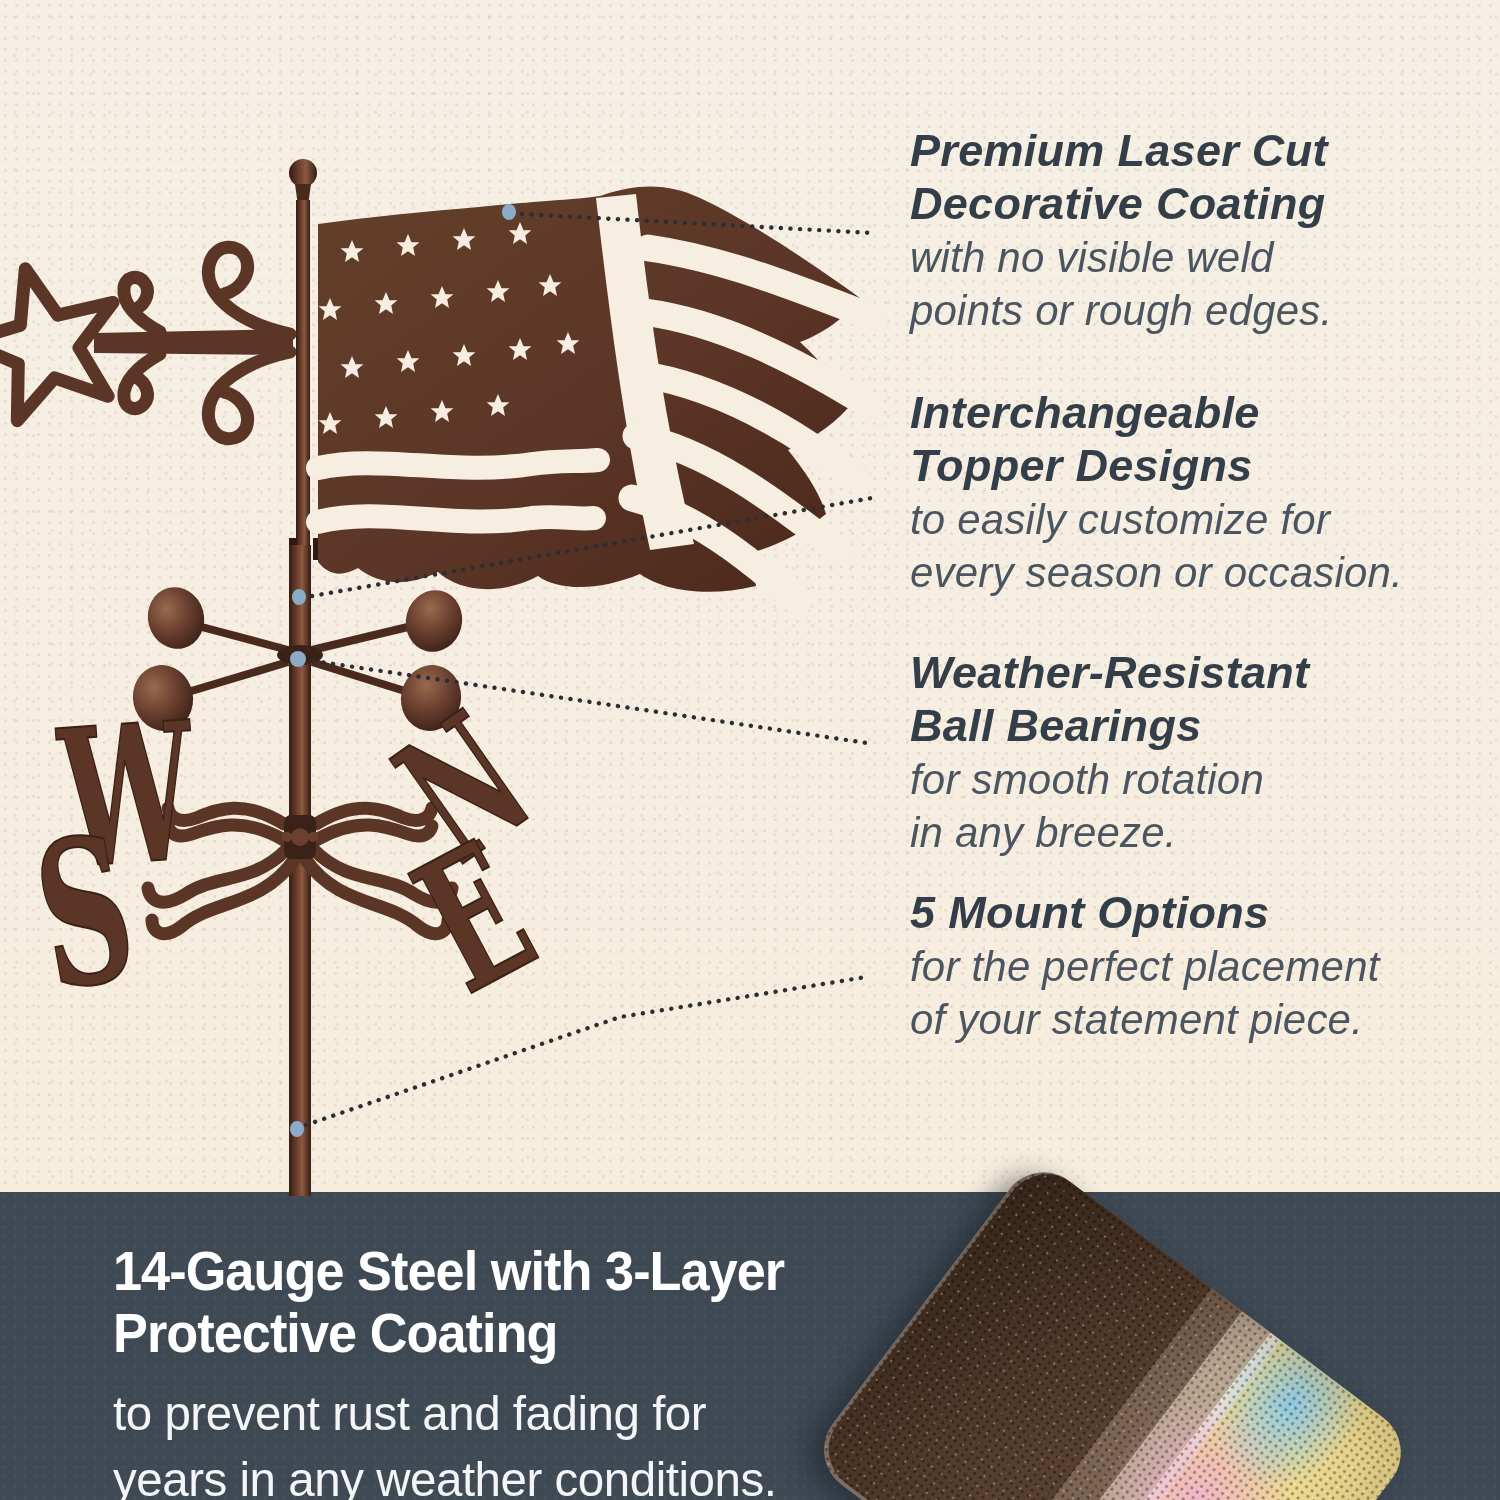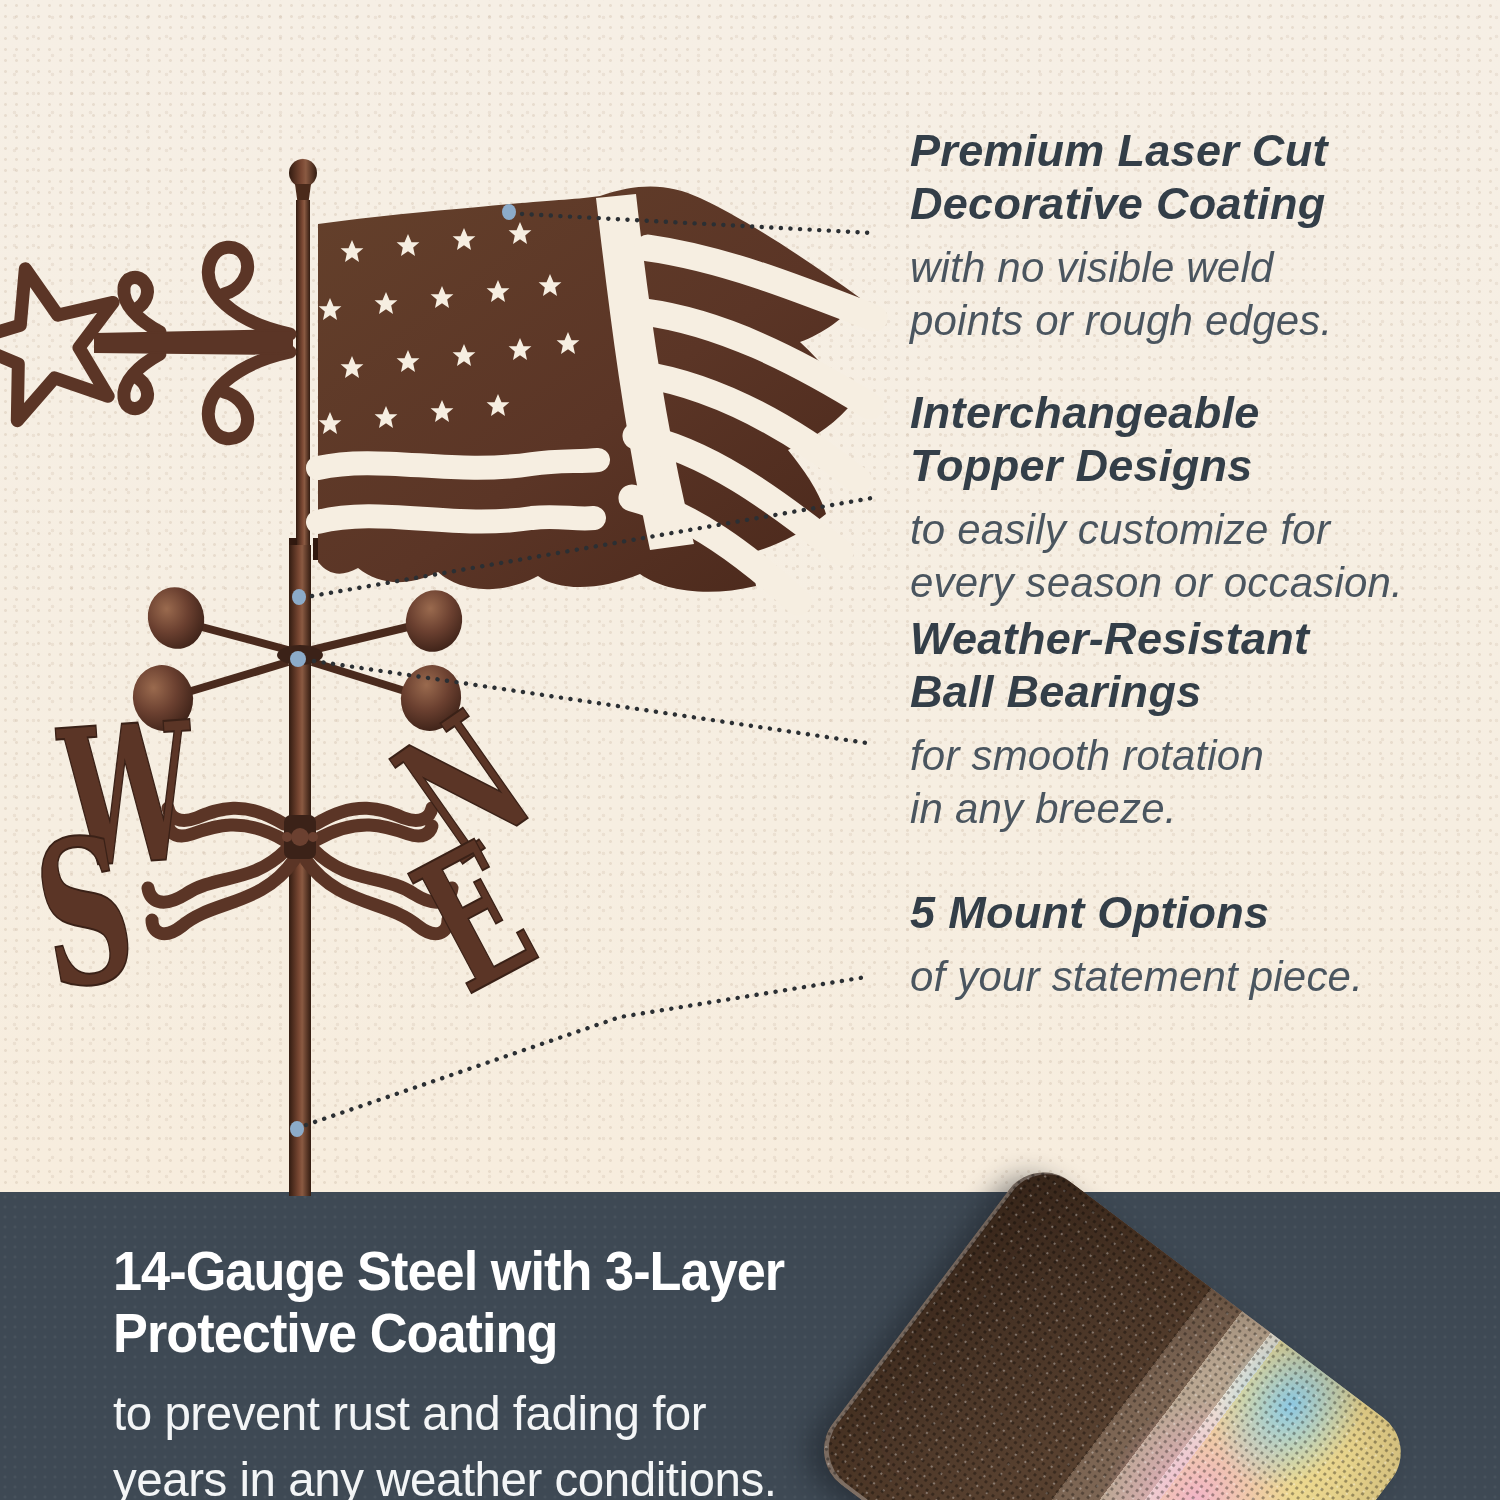--- a/index.html
+++ b/index.html
@@ -24,21 +24,21 @@
     position:absolute;inset:0;
     background-image:radial-gradient(rgba(255,255,255,.05) 1.2px, transparent 1.8px);
     background-size:10px 10px;
   }
   svg.art{position:absolute;left:0;top:0;}
   .callout{position:absolute;left:910px;width:540px;font-style:italic;}
   .callout .title{
     font-size:45px;line-height:53px;font-weight:bold;color:#333e48;letter-spacing:.3px;
   }
   .callout .body{
-    font-size:42px;line-height:53px;color:#4a555f;margin-top:11px;letter-spacing:.2px;
+    font-size:42px;line-height:53px;color:#4a555f;margin-top:1px;letter-spacing:.2px;
   }
   .banner-text{position:absolute;left:113px;top:1240px;width:760px;color:#ffffff;}
   .banner-text .btitle{
     font-size:55px;line-height:62px;font-weight:bold;letter-spacing:-1px;
     transform:scaleX(.95);transform-origin:0 0;white-space:nowrap;
   }
   .banner-text .bbody{
     font-size:49px;line-height:66px;color:#f3f5f6;margin-top:16px;letter-spacing:-.5px;
     transform:scaleX(.97);transform-origin:0 0;white-space:nowrap;
   }
@@ -234,36 +234,37 @@
     <div class="title">
       <div>Interchangeable</div>
       <div>Topper Designs</div>
     </div>
     <div class="body">
       <div>to easily customize for</div>
       <div>every season or occasion.</div>
     </div>
   </div>
 
-  <div class="callout" style="top:612px">
+  <div class="callout" style="top:646px">
     <div class="title">
       <div>Weather-Resistant</div>
       <div>Ball Bearings</div>
     </div>
     <div class="body">
       <div>for smooth rotation</div>
       <div>in any breeze.</div>
     </div>
   </div>
 
   <div class="callout" style="top:886px">
     <div class="title">
       <div>5 Mount Options</div>
     </div>
     <div class="body">
+      <div>for the perfect placement</div>
       <div>of your statement piece.</div>
     </div>
   </div>
 
   <div class="banner-text">
     <div class="btitle">
       <div>14-Gauge Steel with 3-Layer</div>
       <div>Protective Coating</div>
     </div>
     <div class="bbody">

